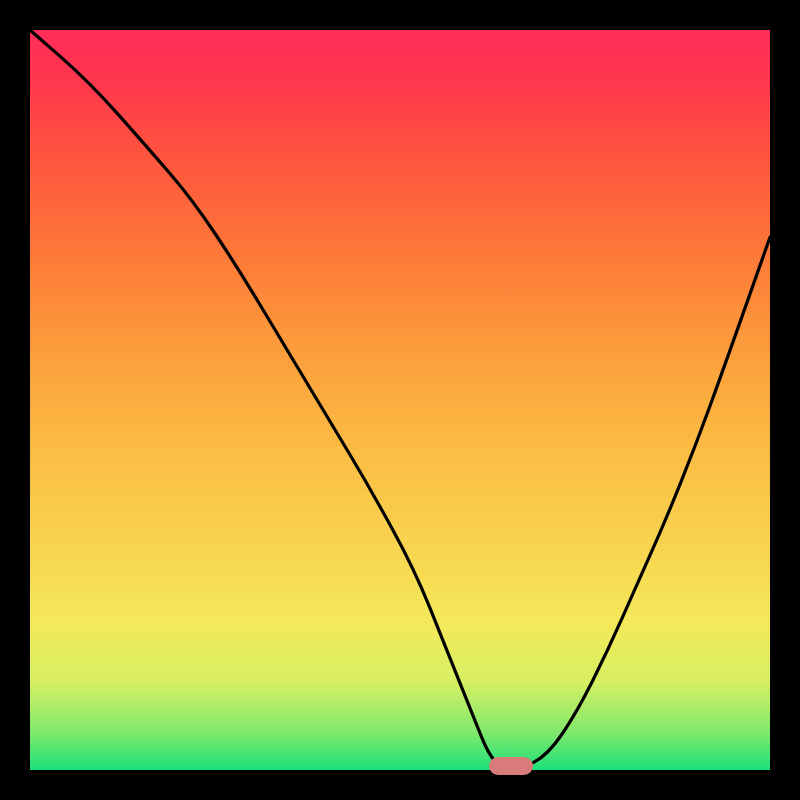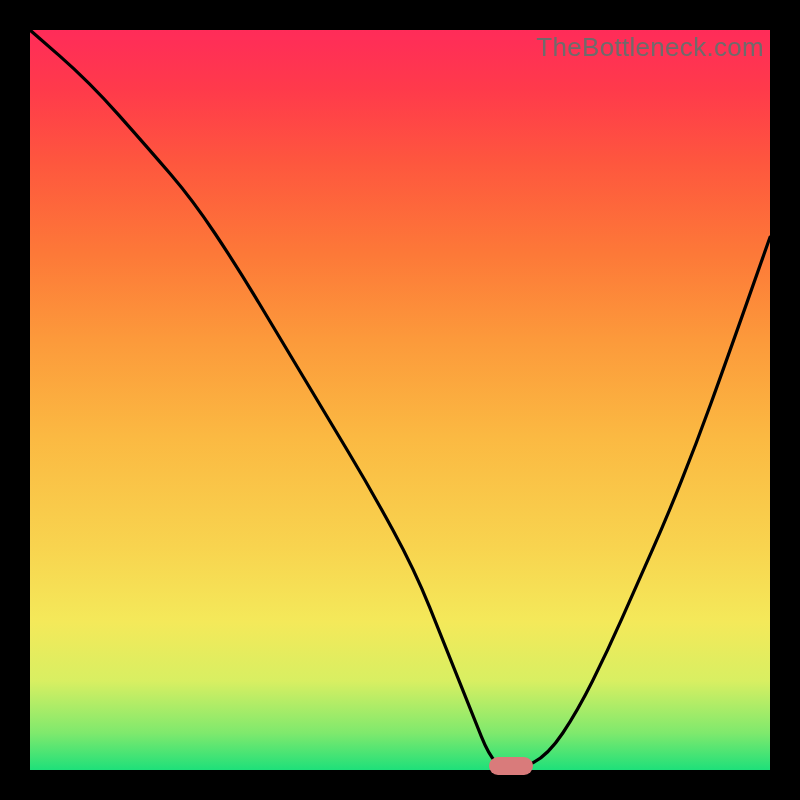--- a/index.html
+++ b/index.html
@@ -64,21 +64,20 @@
     transform: translate(-50%, -50%);
   }
 </style>
 </head>
 <body>
 
 <div class="frame">
 
   <div class="plot-area">
 
-    <div class="watermark">TheBottleneck.com</div>
 
     <svg class="curve" viewBox="0 0 740 740" preserveAspectRatio="none">
       <path id="curve-path" d="M 0 0 Q 0 0 29.6 25.899999999999977 Q 59.2 51.799999999999955 88.80000000000001 85.09999999999997 Q 118.4 118.39999999999998 140.60000000000002 144.29999999999995 Q 162.8 170.19999999999993 185 203.49999999999994 Q 207.20000000000002 236.79999999999995 229.40000000000003 273.79999999999995 Q 251.60000000000002 310.8 273.8 347.8 Q 296 384.8 318.20000000000005 421.8 Q 340.40000000000003 458.8 362.6 499.5 Q 384.8 540.2 399.6 577.2 Q 414.40000000000003 614.2 429.20000000000005 651.2 Q 444 688.2 451.4 706.7 Q 458.8 725.2 466.20000000000005 732.6 Q 473.6 740 481 740 Q 488.40000000000003 740 503.20000000000005 732.6 Q 518 725.2 532.8 703 Q 547.6 680.8 562.4000000000001 651.2 Q 577.2 621.6 592 588.3 Q 606.8 555 621.5999999999999 521.7 Q 636.4 488.4 651.2 451.4 Q 666 414.4 680.8 373.69999999999993 Q 695.5999999999999 332.99999999999994 717.8 270.1 L 740 207.20000000000005" fill="none" stroke="#000" stroke-width="3.2" stroke-linejoin="round" stroke-linecap="round"></path>
     </svg>
 
     <div class="marker" id="optimal-marker" style="left: 481px; top: 736px;"></div>
 
   </div>
 </div>
 

